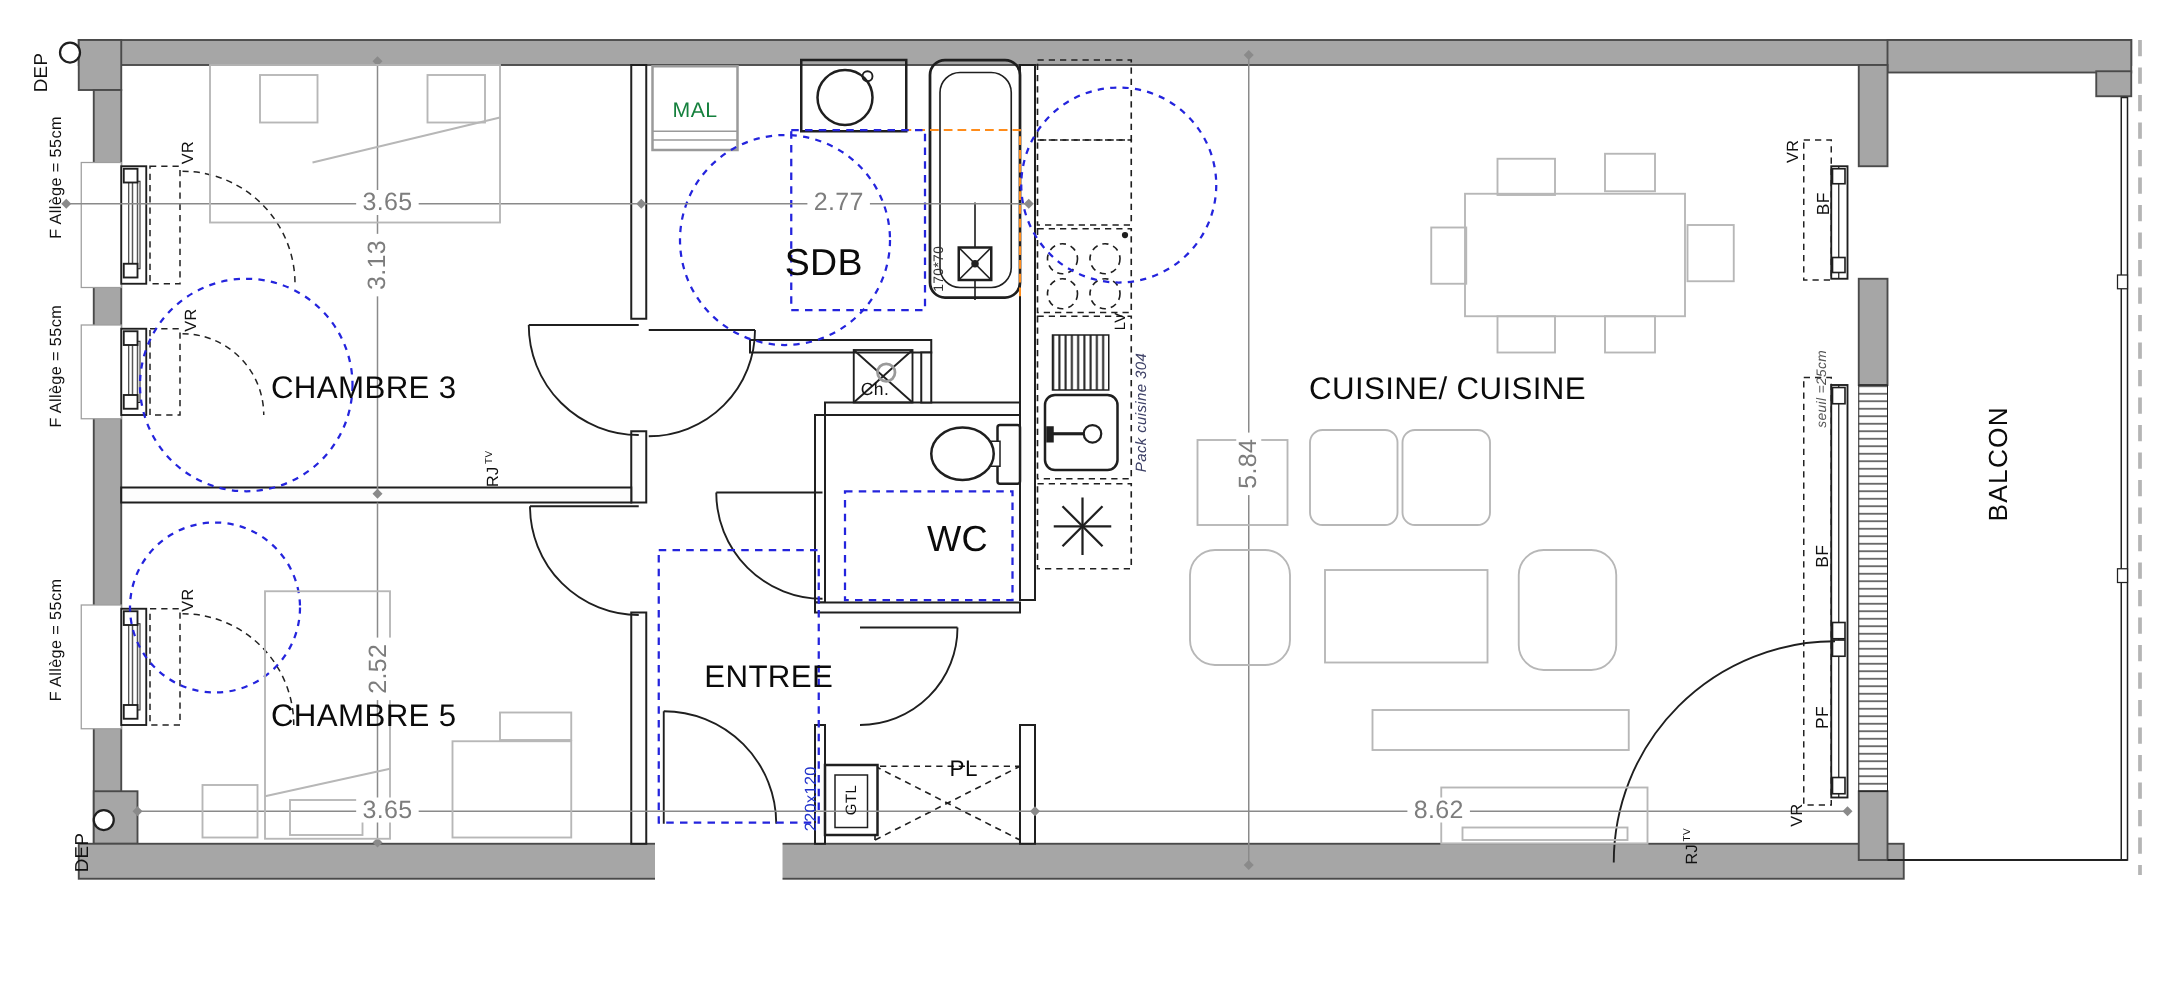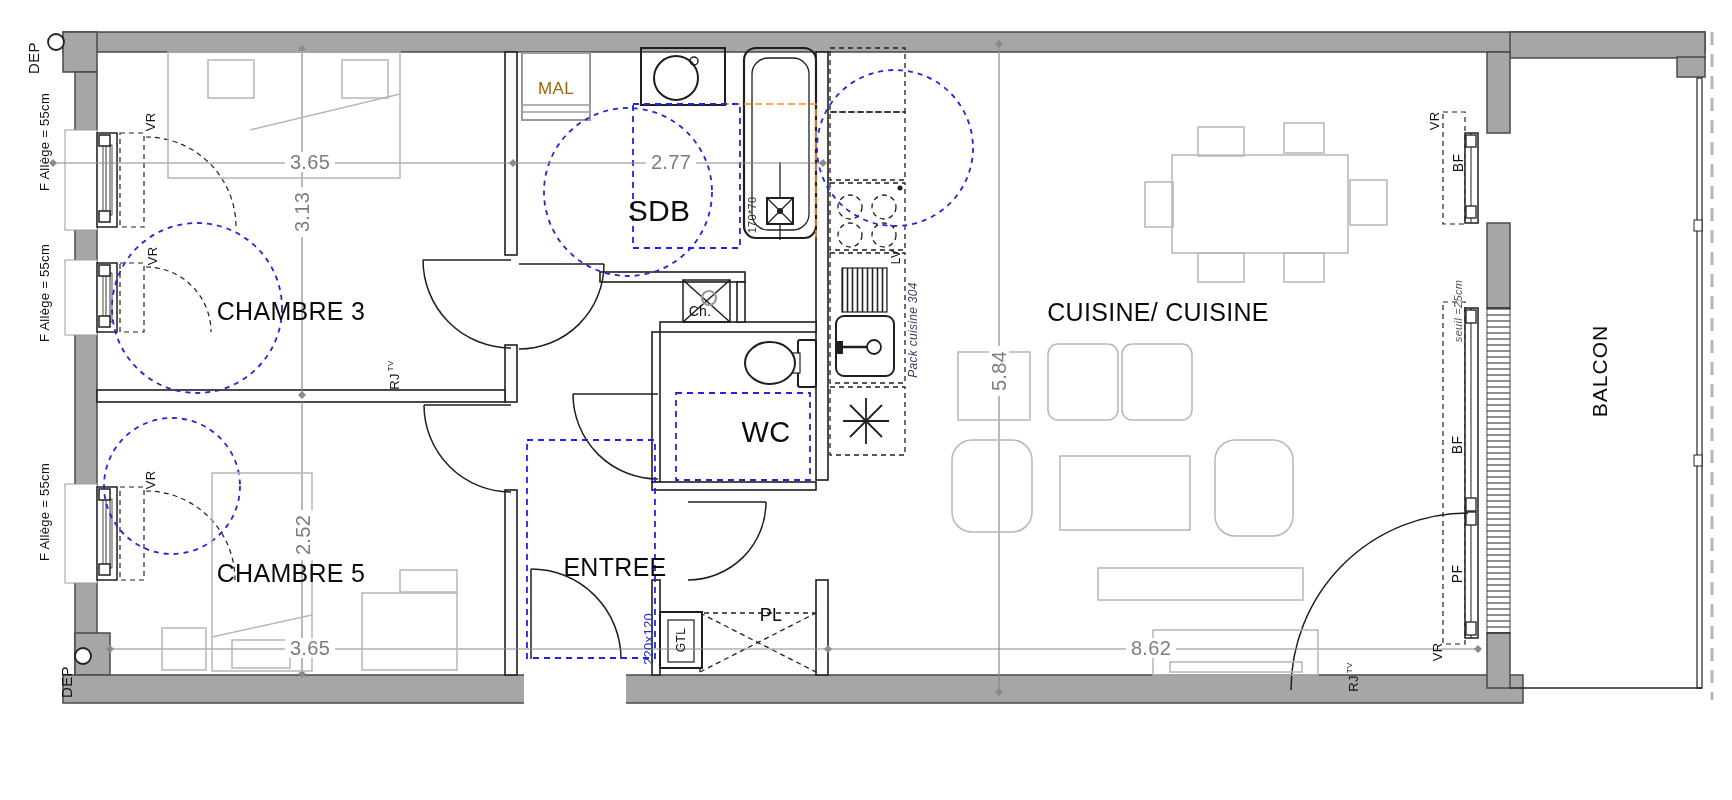--- a/index.html
+++ b/index.html
@@ -5,21 +5,21 @@
   html,body{margin:0;padding:0;background:#fff}
   .plan{position:relative;width:1732px;height:800px;background:#fff;
         font-family:"Liberation Sans",sans-serif;overflow:hidden}
   .plan svg{position:absolute;left:0;top:0}
   .lbl{position:absolute;transform:translate(-50%,-50%);white-space:nowrap;
        color:#111;line-height:1;letter-spacing:.3px}
   .rot{transform:translate(-50%,-50%) rotate(-90deg)}
   .room{font-size:25px;color:#0b0b0b}
   .dim{font-size:20px;color:#7d7d7d;background:#fff;padding:0 5px}
   .small{font-size:13px}
-  .gray{color:#a16207}
+  .gray{color:#15803d}
   .ital{font-style:italic}
   .blue{color:#2233cc}
   .rj-sub{font-size:8px;margin-left:2px;vertical-align:super}
 </style>
 </head>
 <body>
 
 <div class="plan">
 <svg width="1732" height="800" viewBox="0 0 1732 800">
   <defs>
@@ -302,21 +302,21 @@
   <div class="lbl rot" style="left:896px;top:257px;font-size:12px">LV</div>
   <div class="lbl rot ital" style="left:913px;top:330px;font-size:12px;color:#3d4066">Pack cuisine 304</div>
   <div class="lbl" style="left:700px;top:311px;font-size:14px">Ch.</div>
   <div class="lbl rot" style="left:681px;top:640px;font-size:12px">GTL</div>
   <div class="lbl rot blue" style="left:648px;top:639px;font-size:13px">220x120</div>
 
   <div class="lbl room" style="left:291px;top:311px">CHAMBRE 3</div>
   <div class="lbl room" style="left:291px;top:573px">CHAMBRE 5</div>
   <div class="lbl room" style="left:659px;top:211px;font-size:30px">SDB</div>
   <div class="lbl room" style="left:766px;top:432px;font-size:29px">WC</div>
-  <div class="lbl room" style="left:615px;top:567px">ENTREE</div>
+  <div class="lbl room" style="left:615px;top:542px">ENTREE</div>
   <div class="lbl room" style="left:771px;top:615px;font-size:18px">PL</div>
   <div class="lbl room" style="left:1158px;top:312px">CUISINE/ CUISINE</div>
   <div class="lbl room rot" style="left:1599px;top:371px;font-size:21px;letter-spacing:1px">BALCON</div>
 
   <div class="lbl dim" style="left:310px;top:162px">3.65</div>
   <div class="lbl dim rot" style="left:302px;top:212px">3.13</div>
   <div class="lbl dim" style="left:671px;top:162px">2.77</div>
   <div class="lbl dim rot" style="left:303px;top:535px">2.52</div>
   <div class="lbl dim" style="left:310px;top:648px">3.65</div>
   <div class="lbl dim rot" style="left:999px;top:371px">5.84</div>

